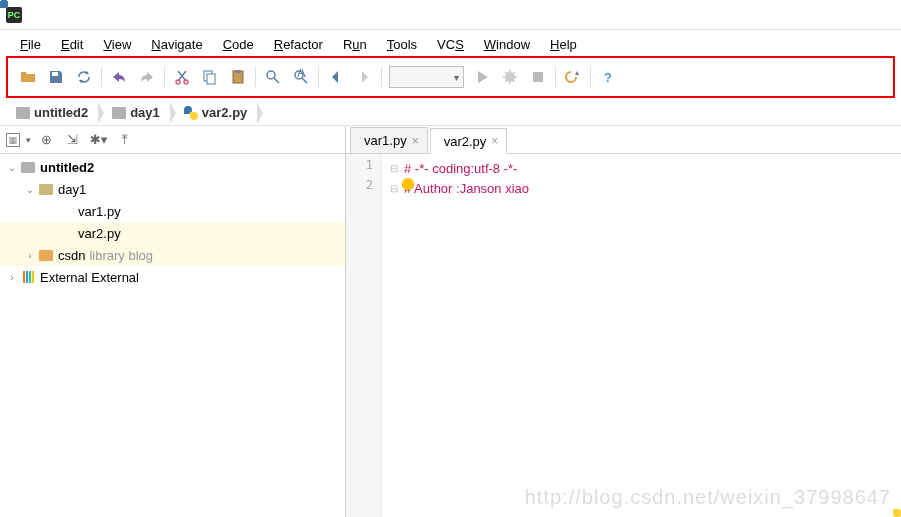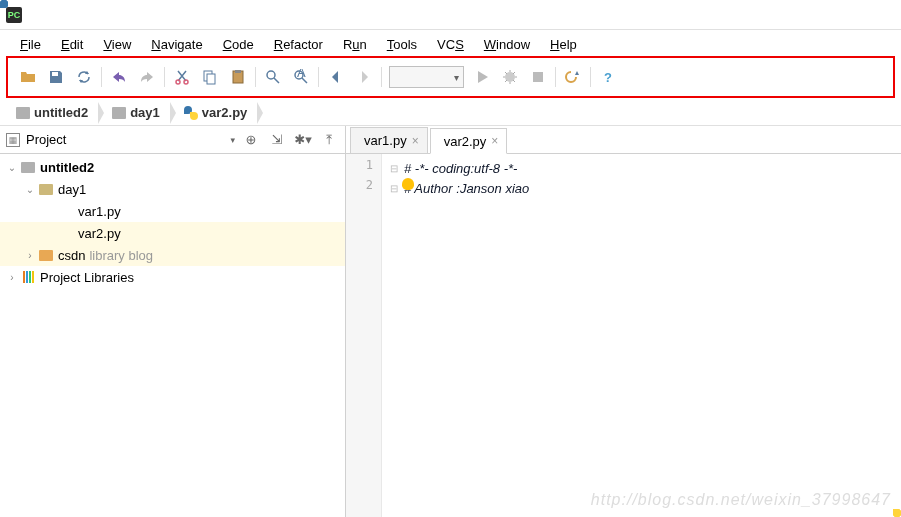--- a/index.html
+++ b/index.html
@@ -49,23 +49,23 @@
 .tabs{height:28px;display:flex;align-items:flex-end;border-bottom:1px solid #d0d0d0;padding-left:4px}
 .tab{height:26px;display:flex;align-items:center;padding:0 8px;border:1px solid #d0d0d0;border-bottom:none;background:#f3f3f3;margin-right:2px;gap:5px;cursor:pointer}
 .tab.active{background:#fff;border-bottom:1px solid #fff;margin-bottom:-1px}
 .tab .close{color:#999;font-size:12px;cursor:pointer}
 .code-area{flex:1;display:flex;background:#fff}
 .gutter{width:36px;background:#f6f6f6;border-right:1px solid #e8e8e8;padding-top:4px;text-align:right}
 .gutter .ln{height:20px;padding-right:8px;color:#aaa;font-family:Consolas,monospace;font-size:12px}
 .code{flex:1;padding:4px 8px;font-family:Consolas,monospace;font-size:13px;position:relative}
 .code-line{height:20px;display:flex;align-items:center}
 .code-line .fold{width:14px;color:#bbb;font-size:10px}
-.comment{color:#0f172a;font-style:italic}
+.comment{color:#be185d;}
 .bulb{position:absolute;left:20px;top:24px;width:12px;height:12px;background:#ffc107;border-radius:50% 50% 40% 40%}
-.watermark{position:absolute;right:10px;bottom:8px;color:#ddd;font-style:italic;font-size:16px;letter-spacing:1px}
+.watermark{position:absolute;right:10px;bottom:8px;color:#ddd;font-size:20px;letter-spacing:1px}
 </style>
 </head>
 <body>
 
 <div class="titlebar">
   <div class="app-icon">PC</div>
 </div>
 
 <div class="menubar">
   <div class="menu-item"><u>F</u>ile</div>
@@ -203,21 +203,20 @@
     <div class="py-ico"></div>
     <span>var2.py</span>
   </div>
 </div>
 
 <div class="main">
 
   <div class="sidebar">
     <div class="project-header">
       <div class="ph-icon">▦</div>
-      <div class="ph-label">Project</div>
       <div class="ph-dd">▾</div>
       <div class="ph-btn">⊕</div>
       <div class="ph-btn">⇲</div>
       <div class="ph-btn">✱▾</div>
       <div class="ph-btn">⤒</div>
     </div>
     <div class="tree">
       <div class="tree-row i1">
         <span class="tw">⌄</span>
         <span class="ico">
@@ -255,21 +254,21 @@
       <div class="tree-row i1">
         <span class="tw">›</span>
         <span class="ico">
             <span class="libs">
               <span style="background:#e67e22"></span>
               <span style="background:#3498db"></span>
               <span style="background:#2ecc71"></span>
               <span style="background:#f1c40f"></span>
             </span>
           </span>
-        <span class="label">Project Libraries</span>
+        <span class="label">External External</span>
       </div>
     </div>
   </div>
 
   <div class="editor">
     <div class="tabs">
       <div class="tab">
         <span class="py-ico"></span>
         <span>var1.py</span>
         <span class="close">×</span>

